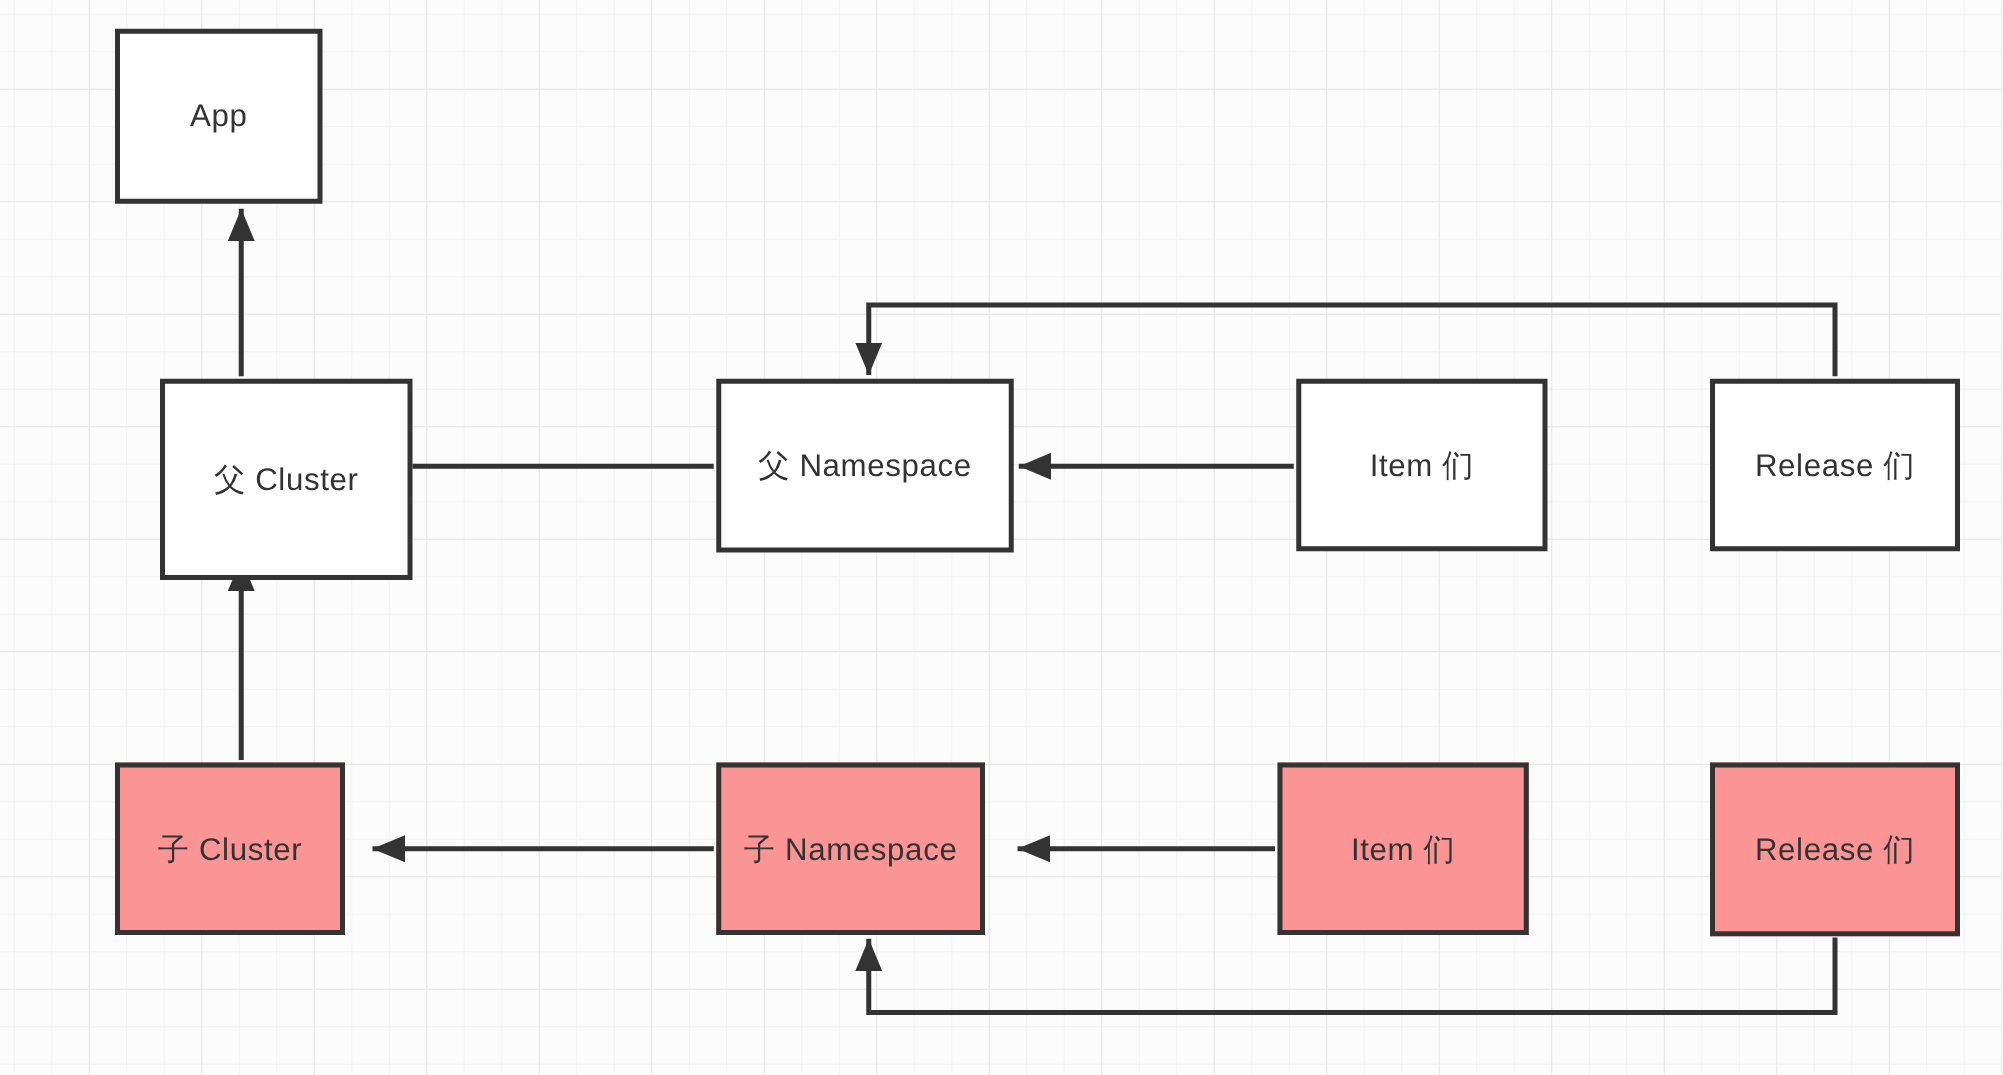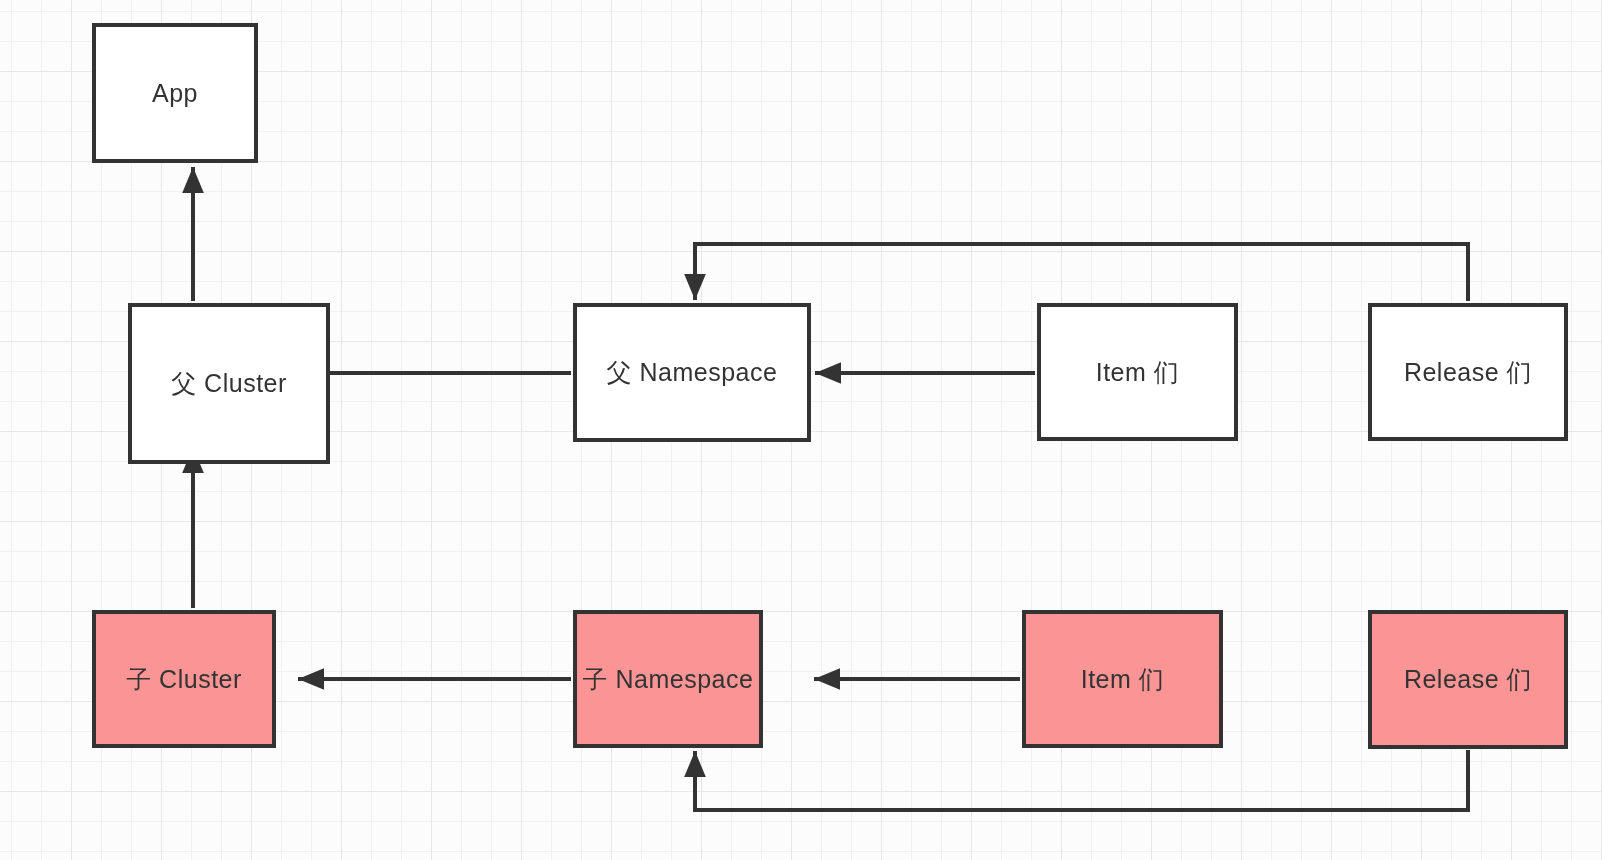--- a/index.html
+++ b/index.html
@@ -79,21 +79,21 @@
       </div>
       <div class="node" style="left: 1037px; top: 303px; width: 201px; height: 138px; background: rgb(255, 255, 255); border-color: rgb(51, 51, 51);">
         <span class="label" style="color: rgb(51, 51, 51);">Item 们</span>
       </div>
       <div class="node" style="left: 1368px; top: 303px; width: 200px; height: 138px; background: rgb(255, 255, 255); border-color: rgb(51, 51, 51);">
         <span class="label" style="color: rgb(51, 51, 51);">Release 们</span>
       </div>
       <div class="node" style="left: 92px; top: 610px; width: 184px; height: 138px; background: rgb(251, 148, 148); border-color: rgb(51, 51, 51);">
         <span class="label" style="color: rgb(51, 51, 51);">子 Cluster</span>
       </div>
-      <div class="node" style="left: 573px; top: 610px; width: 190px; height: 138px; background: rgb(251, 148, 148); border-color: rgb(51, 51, 51); text-align: right;">
+      <div class="node" style="left: 573px; top: 610px; width: 215px; height: 138px; background: rgb(251, 148, 148); border-color: rgb(51, 51, 51); text-align: right;">
         <span class="label" style="color: rgb(51, 51, 51);">子 Namespace</span>
       </div>
       <div class="node" style="left: 1022px; top: 610px; width: 201px; height: 138px; background: rgb(251, 148, 148); border-color: rgb(51, 51, 51);">
         <span class="label" style="color: rgb(51, 51, 51);">Item 们</span>
       </div>
       <div class="node" style="left: 1368px; top: 610px; width: 200px; height: 139px; background: rgb(251, 148, 148); border-color: rgb(51, 51, 51);">
         <span class="label" style="color: rgb(51, 51, 51);">Release 们</span>
       </div>
     </div>
 </div>

